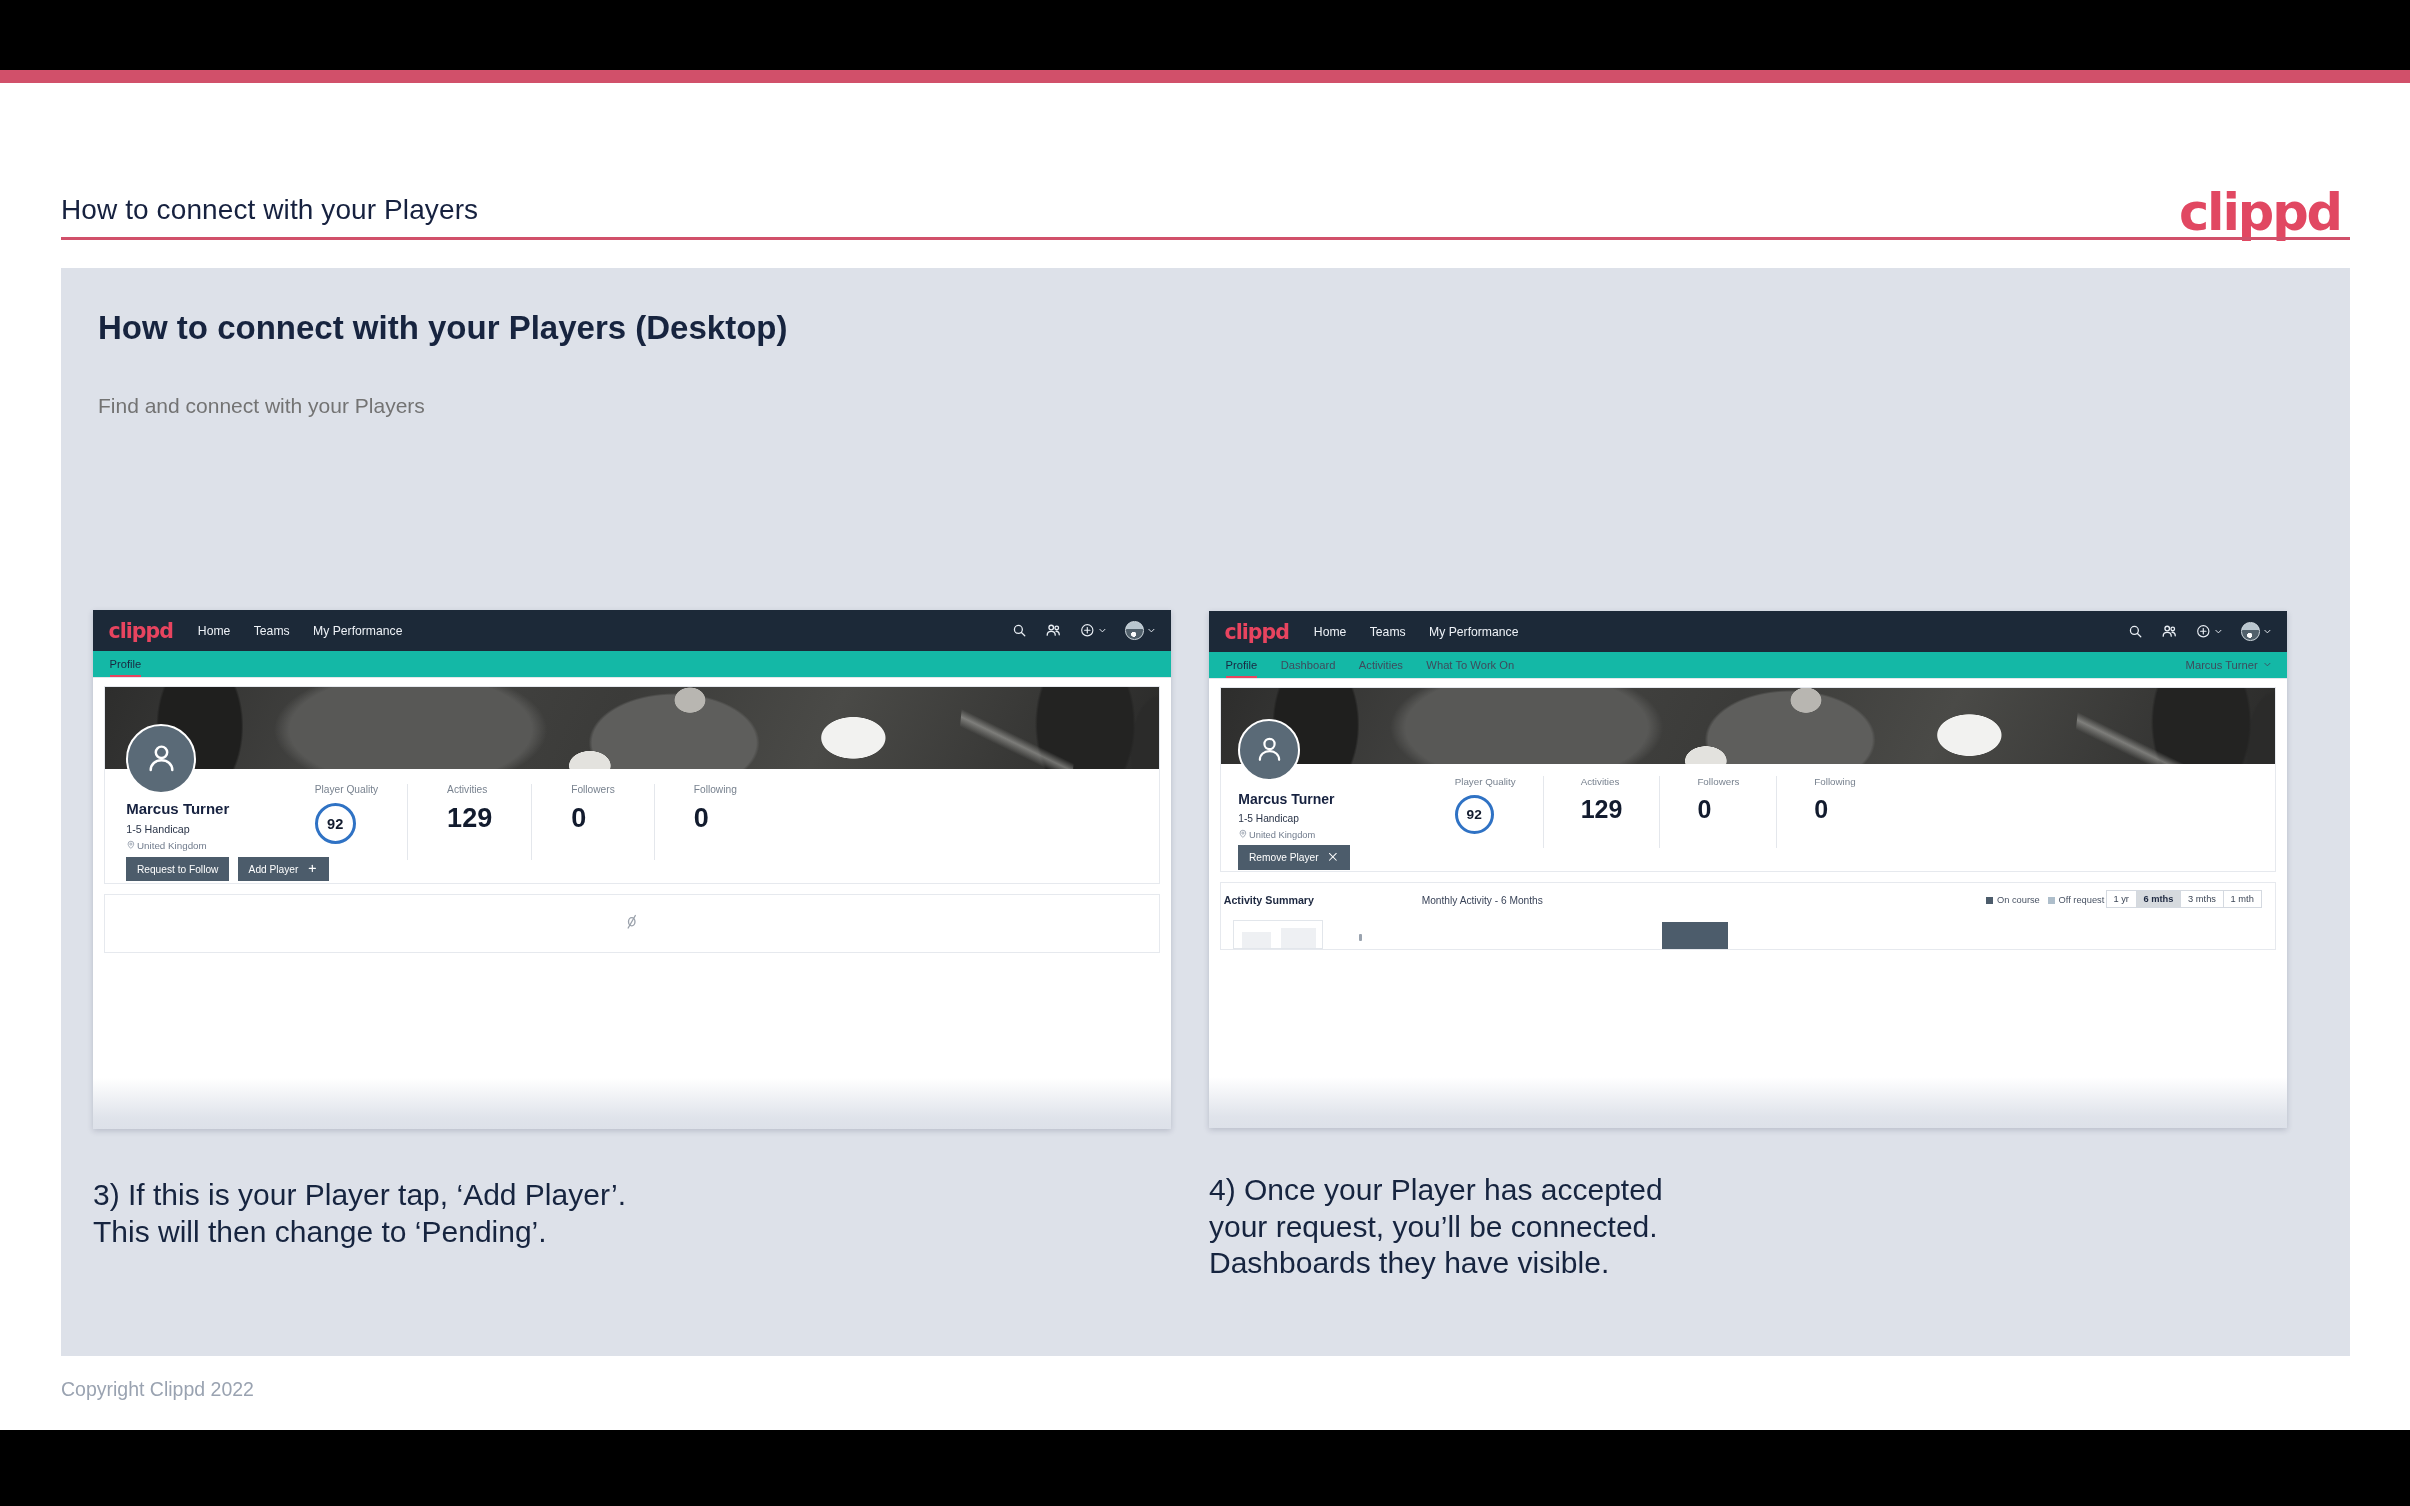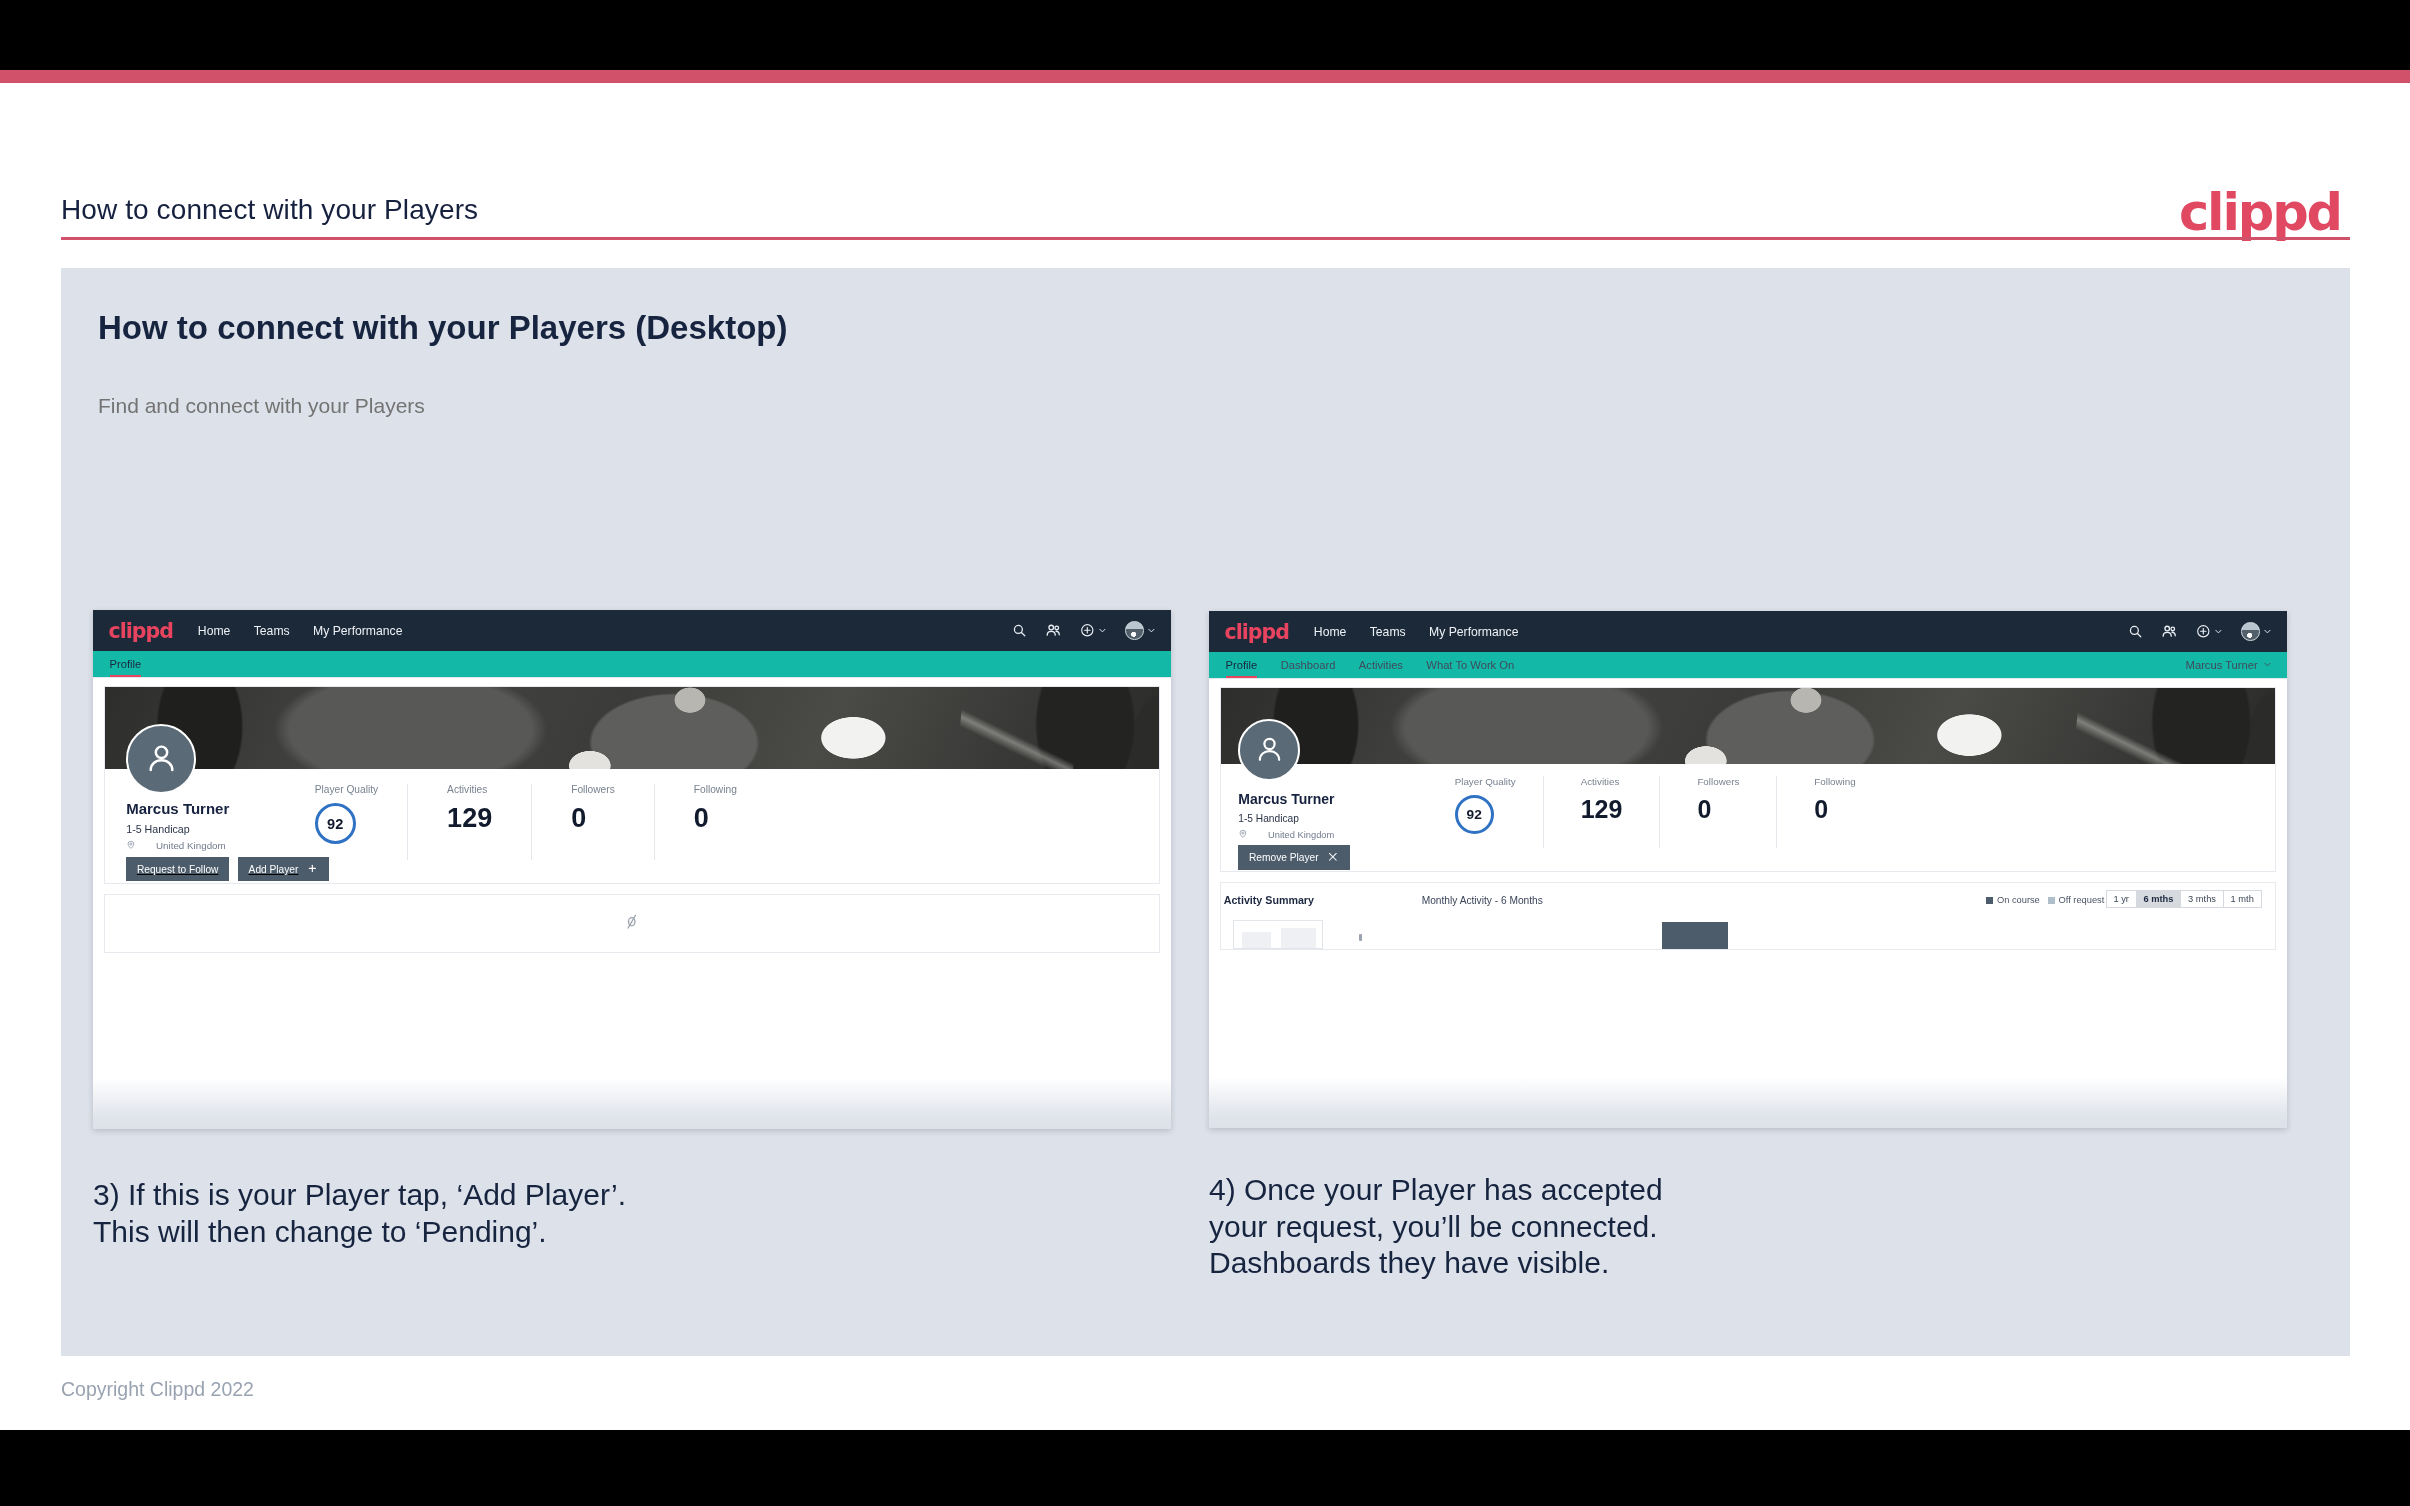--- a/index.html
+++ b/index.html
@@ -143,21 +143,21 @@
   .avatar-big {
     position:absolute; z-index:5; border-radius:50%;
     background:#5a6a77; border:2.9px solid #fff;
     display:flex; align-items:center; justify-content:center;
   }
   .pbody { position:relative; padding:0 0 13.7px 0; }
   .pname {
     position:absolute; font-weight:bold; color:#16213f;
   }
   .phcap { position:absolute; color:#2a3448; }
-  .ploc  { position:absolute; color:#707b8c; display:flex; align-items:center; gap:20px;justify-content:space-between; }
+  .ploc  { position:absolute; color:#707b8c; display:flex; align-items:center; gap:1px;justify-content:space-between; }
   .pbtns { position:absolute; display:flex; gap:8.8px; }
   .btn {
     background:#4c5c6b; color:#fff; border:none;
     display:flex; align-items:center; gap:8.8px;
     font-family:"Liberation Sans", sans-serif;
   }
 
   
   .stats { position:absolute; display:flex; align-items:flex-start; }
   .stat { position:relative; }
@@ -297,21 +297,21 @@
             <div class="ploc" style="left:21.5px; top:71px; font-size:9.8px;">
               <span>
                 <svg width="9.8" height="9.8" viewBox="0 0 24 24" fill="none" stroke="#8b95a4" stroke-width="1.9">
                     <path d="M12 21s7-6.3 7-11a7 7 0 1 0-14 0c0 4.7 7 11 7 11z"></path>
                     <circle cx="12" cy="10" r="2.6"></circle>
                   </svg>
               </span>
               <span>United Kingdom</span>
             </div>
 
-            <div class="pbtns" style="left:21.5px; top:88px;text-decoration:underline;">
+            <div class="pbtns" style="left:21.5px; top:88px;">
               <button class="btn" style="font-size:10.2px; padding:5.9px 10.7px;">Request to Follow</button>
               <button class="btn" style="font-size:10.2px; padding:5.9px 10.7px;">
                 <span>Add Player</span>
                 <span>
                   <svg width="10.7" height="10.7" viewBox="0 0 24 24" fill="none" stroke="#fff" stroke-width="2.6" stroke-linecap="round">
                       <line x1="12" y1="5" x2="12" y2="19"></line>
                       <line x1="5" y1="12" x2="19" y2="12"></line>
                     </svg>
                 </span>
               </button>

